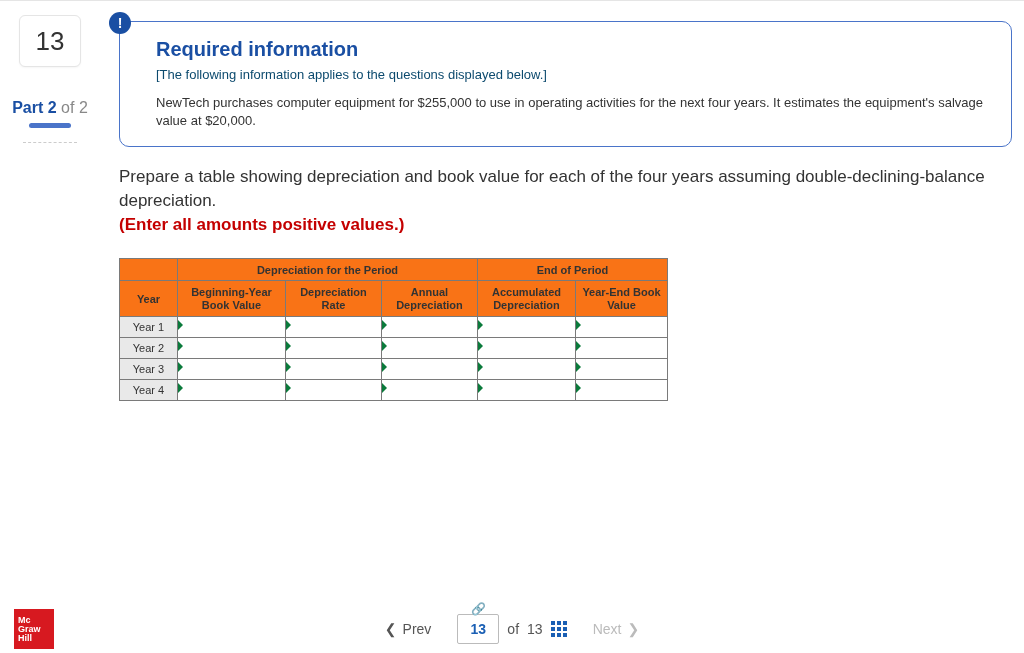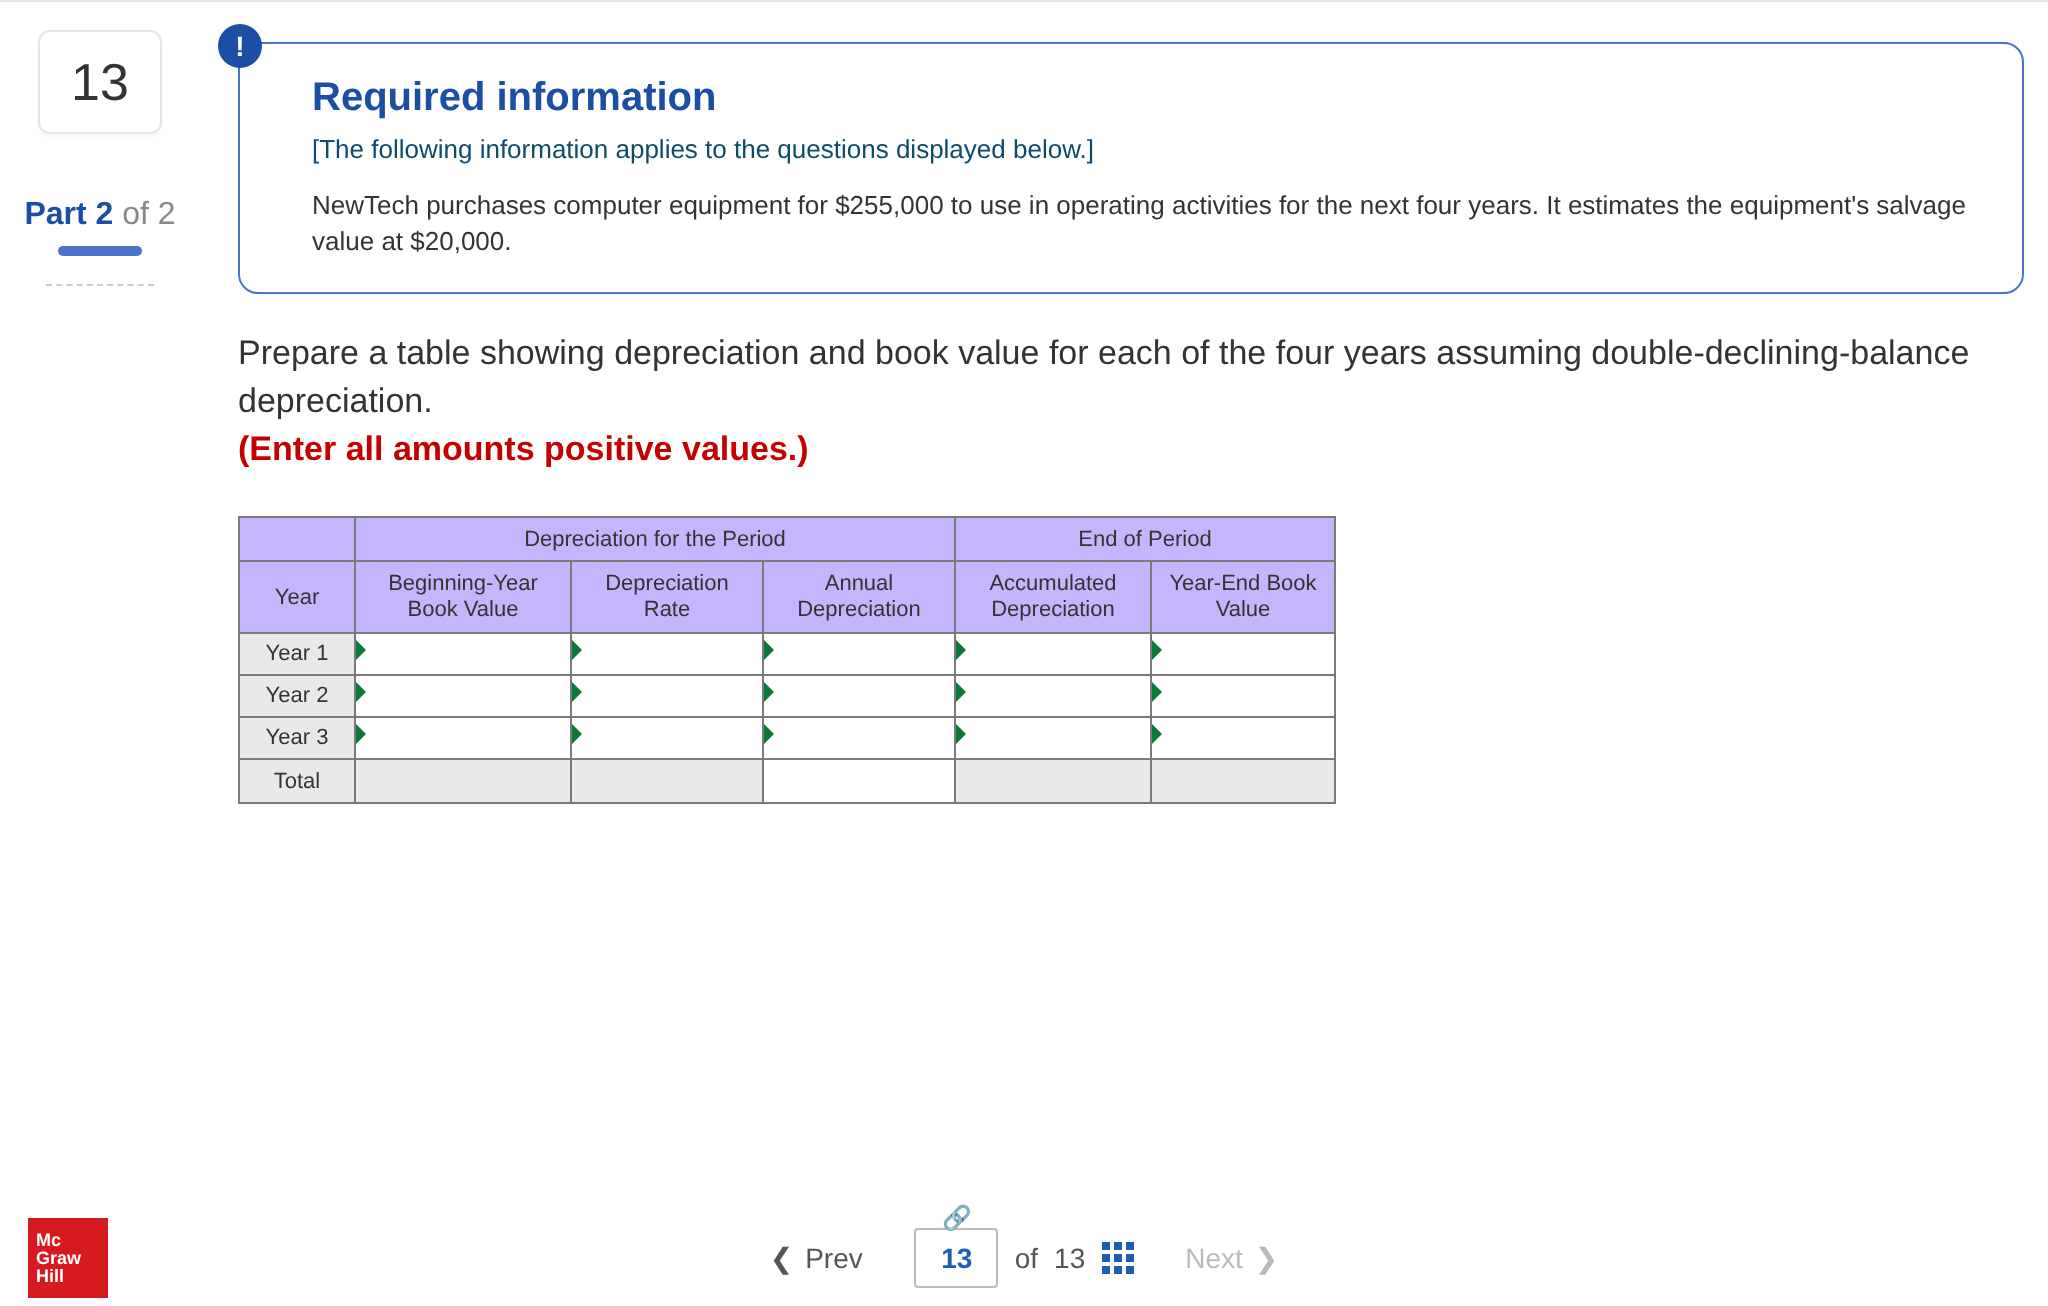--- a/index.html
+++ b/index.html
@@ -121,22 +121,22 @@
   table.dep {
     border-collapse: collapse;
     font-size: 11px;
   }
   table.dep th, table.dep td {
     border: 1px solid #7a7a7a;
     text-align: center;
     vertical-align: middle;
   }
   table.dep th {
-    background: #c4b5fd;
-    font-weight: 400;
+    background: #f97316;
+    font-weight: 700;
     color: #333;
     padding: 4px 6px;
     text-align: center;
   }
   .col-year   { width: 58px; }
   .col-bv     { width: 108px; }
   .col-rate   { width: 96px; }
   .col-ann    { width: 96px; }
   .col-acc    { width: 98px; }
   .col-end    { width: 92px; }
@@ -334,26 +334,26 @@
         </tr>
         <tr>
           <td class="row-label">Year 3</td>
           <td class="cell"><span class="marker"></span><input type="text" style=""></td>
           <td class="cell"><span class="marker"></span><input type="text" style=""></td>
           <td class="cell"><span class="marker"></span><input type="text" style=""></td>
           <td class="cell"><span class="marker"></span><input type="text" style=""></td>
           <td class="cell"><span class="marker"></span><input type="text" style=""></td>
         </tr>
         <tr>
-          <td class="row-label">Total</td>
-          <td class="blank"></td>
-          <td class="blank"></td>
-          <td class="total-input"><input type="text" style=""></td>
-          <td class="blank"></td>
-          <td class="blank"></td>
+          <td class="row-label">Year 4</td>
+          <td class="cell"><span class="marker"></span><input type="text" style=""></td>
+          <td class="cell"><span class="marker"></span><input type="text" style=""></td>
+          <td class="cell"><span class="marker"></span><input type="text" style=""></td>
+          <td class="cell"><span class="marker"></span><input type="text" style=""></td>
+          <td class="cell"><span class="marker"></span><input type="text" style=""></td>
         </tr>
       </tbody>
     </table>
   </div>
 </div>
 
 <div class="footer">
   <div class="mgh-logo">
     <span>Mc</span>
     <span>Graw</span>

